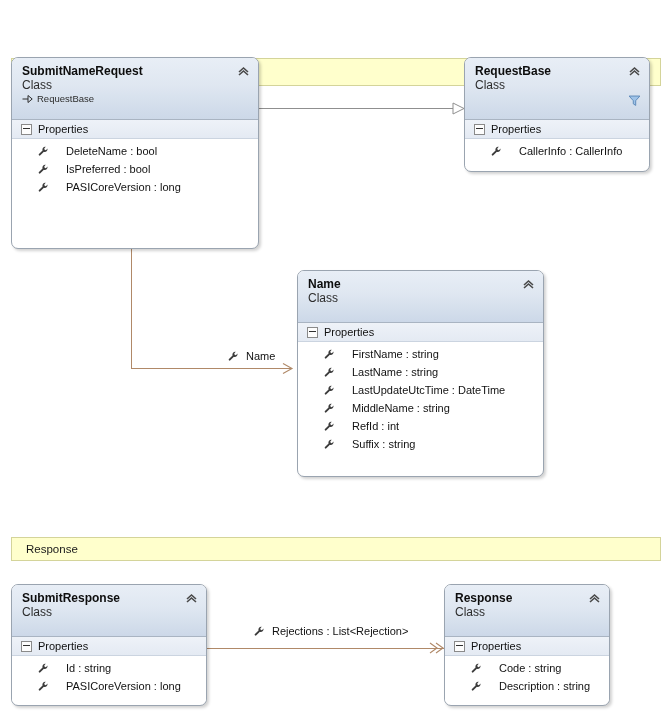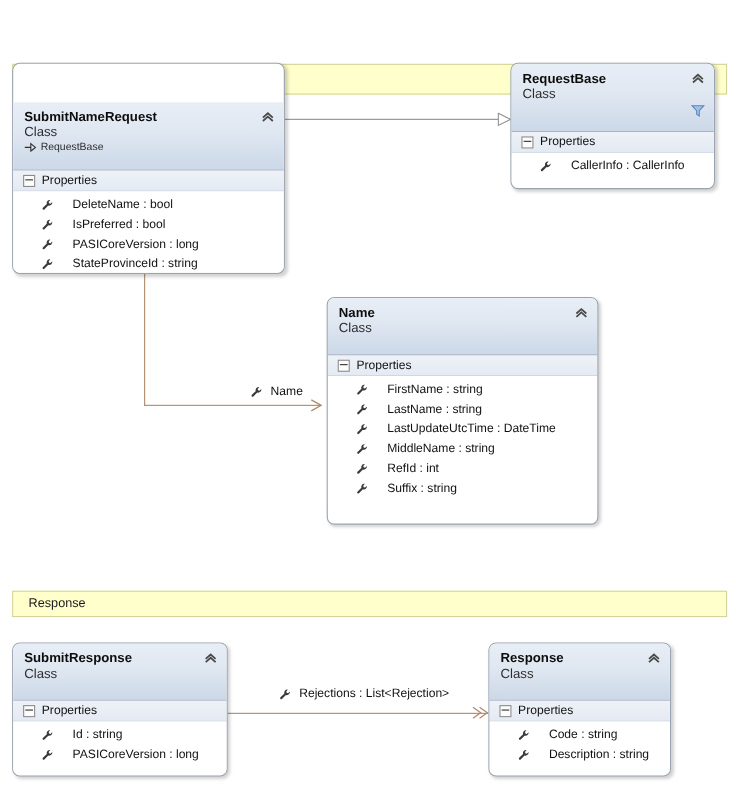--- a/index.html
+++ b/index.html
@@ -178,21 +178,21 @@
 </svg>
 
 <div class="assoc-label" style="left:228px; top:350px;">
   <svg class="wrench" viewBox="0 0 16 16">
     <path d="M11.2 1.2a4 4 0 0 0-4.6 5.2L1.4 11.6a1.4 1.4 0 0 0 2 2l5.2-5.2a4 4 0 0 0 5.2-4.6l-2.3 2.3-1.9-.5-.5-1.9z" fill="#3b3b3b"></path>
   </svg>
   <span>Name</span>
 </div>
 
 <div class="class-box" style="left:11px; top:57px; width:248px; height:192px;">
-  <div class="cb-header" style="height:62px;margin-top:35px;">
+  <div class="cb-header" style="height:62px;">
     <div class="cb-title">SubmitNameRequest</div>
     <div class="cb-kind">Class</div>
     <div class="cb-base">
       <svg width="11" height="9" viewBox="0 0 11 9">
         <path d="M0.5 5 L6 5" stroke="#2c2c2c" stroke-width="1" fill="none"></path>
         <path d="M6 1.5 L6 8.5 L10.2 5 Z" fill="none" stroke="#2c2c2c" stroke-width="1"></path>
       </svg>
       <span>RequestBase</span>
     </div>
     <svg class="collapse-chevron" viewBox="0 0 13 13">
@@ -216,26 +216,20 @@
           <path d="M11.2 1.2a4 4 0 0 0-4.6 5.2L1.4 11.6a1.4 1.4 0 0 0 2 2l5.2-5.2a4 4 0 0 0 5.2-4.6l-2.3 2.3-1.9-.5-.5-1.9z" fill="#3b3b3b"></path>
         </svg>
       <span>IsPreferred : bool</span>
     </div>
     <div class="member">
       <svg class="wrench" viewBox="0 0 16 16">
           <path d="M11.2 1.2a4 4 0 0 0-4.6 5.2L1.4 11.6a1.4 1.4 0 0 0 2 2l5.2-5.2a4 4 0 0 0 5.2-4.6l-2.3 2.3-1.9-.5-.5-1.9z" fill="#3b3b3b"></path>
         </svg>
       <span>PASICoreVersion : long</span>
     </div>
-    <div class="member">
-      <svg class="wrench" viewBox="0 0 16 16">
-          <path d="M11.2 1.2a4 4 0 0 0-4.6 5.2L1.4 11.6a1.4 1.4 0 0 0 2 2l5.2-5.2a4 4 0 0 0 5.2-4.6l-2.3 2.3-1.9-.5-.5-1.9z" fill="#3b3b3b"></path>
-        </svg>
-      <span>StateProvinceId : string</span>
-    </div>
   </div>
 </div>
 
 <div class="class-box" style="left:464px; top:57px; width:186px; height:115px;">
   <div class="cb-header" style="height:62px;">
     <div class="cb-title">RequestBase</div>
     <div class="cb-kind">Class</div>
     <svg class="collapse-chevron" viewBox="0 0 13 13">
       <path d="M2 7 L6.5 3 L11 7" fill="none" stroke="#4a4a4a" stroke-width="1.6"></path>
       <path d="M2 10 L6.5 6 L11 10" fill="none" stroke="#4a4a4a" stroke-width="1.6"></path>

